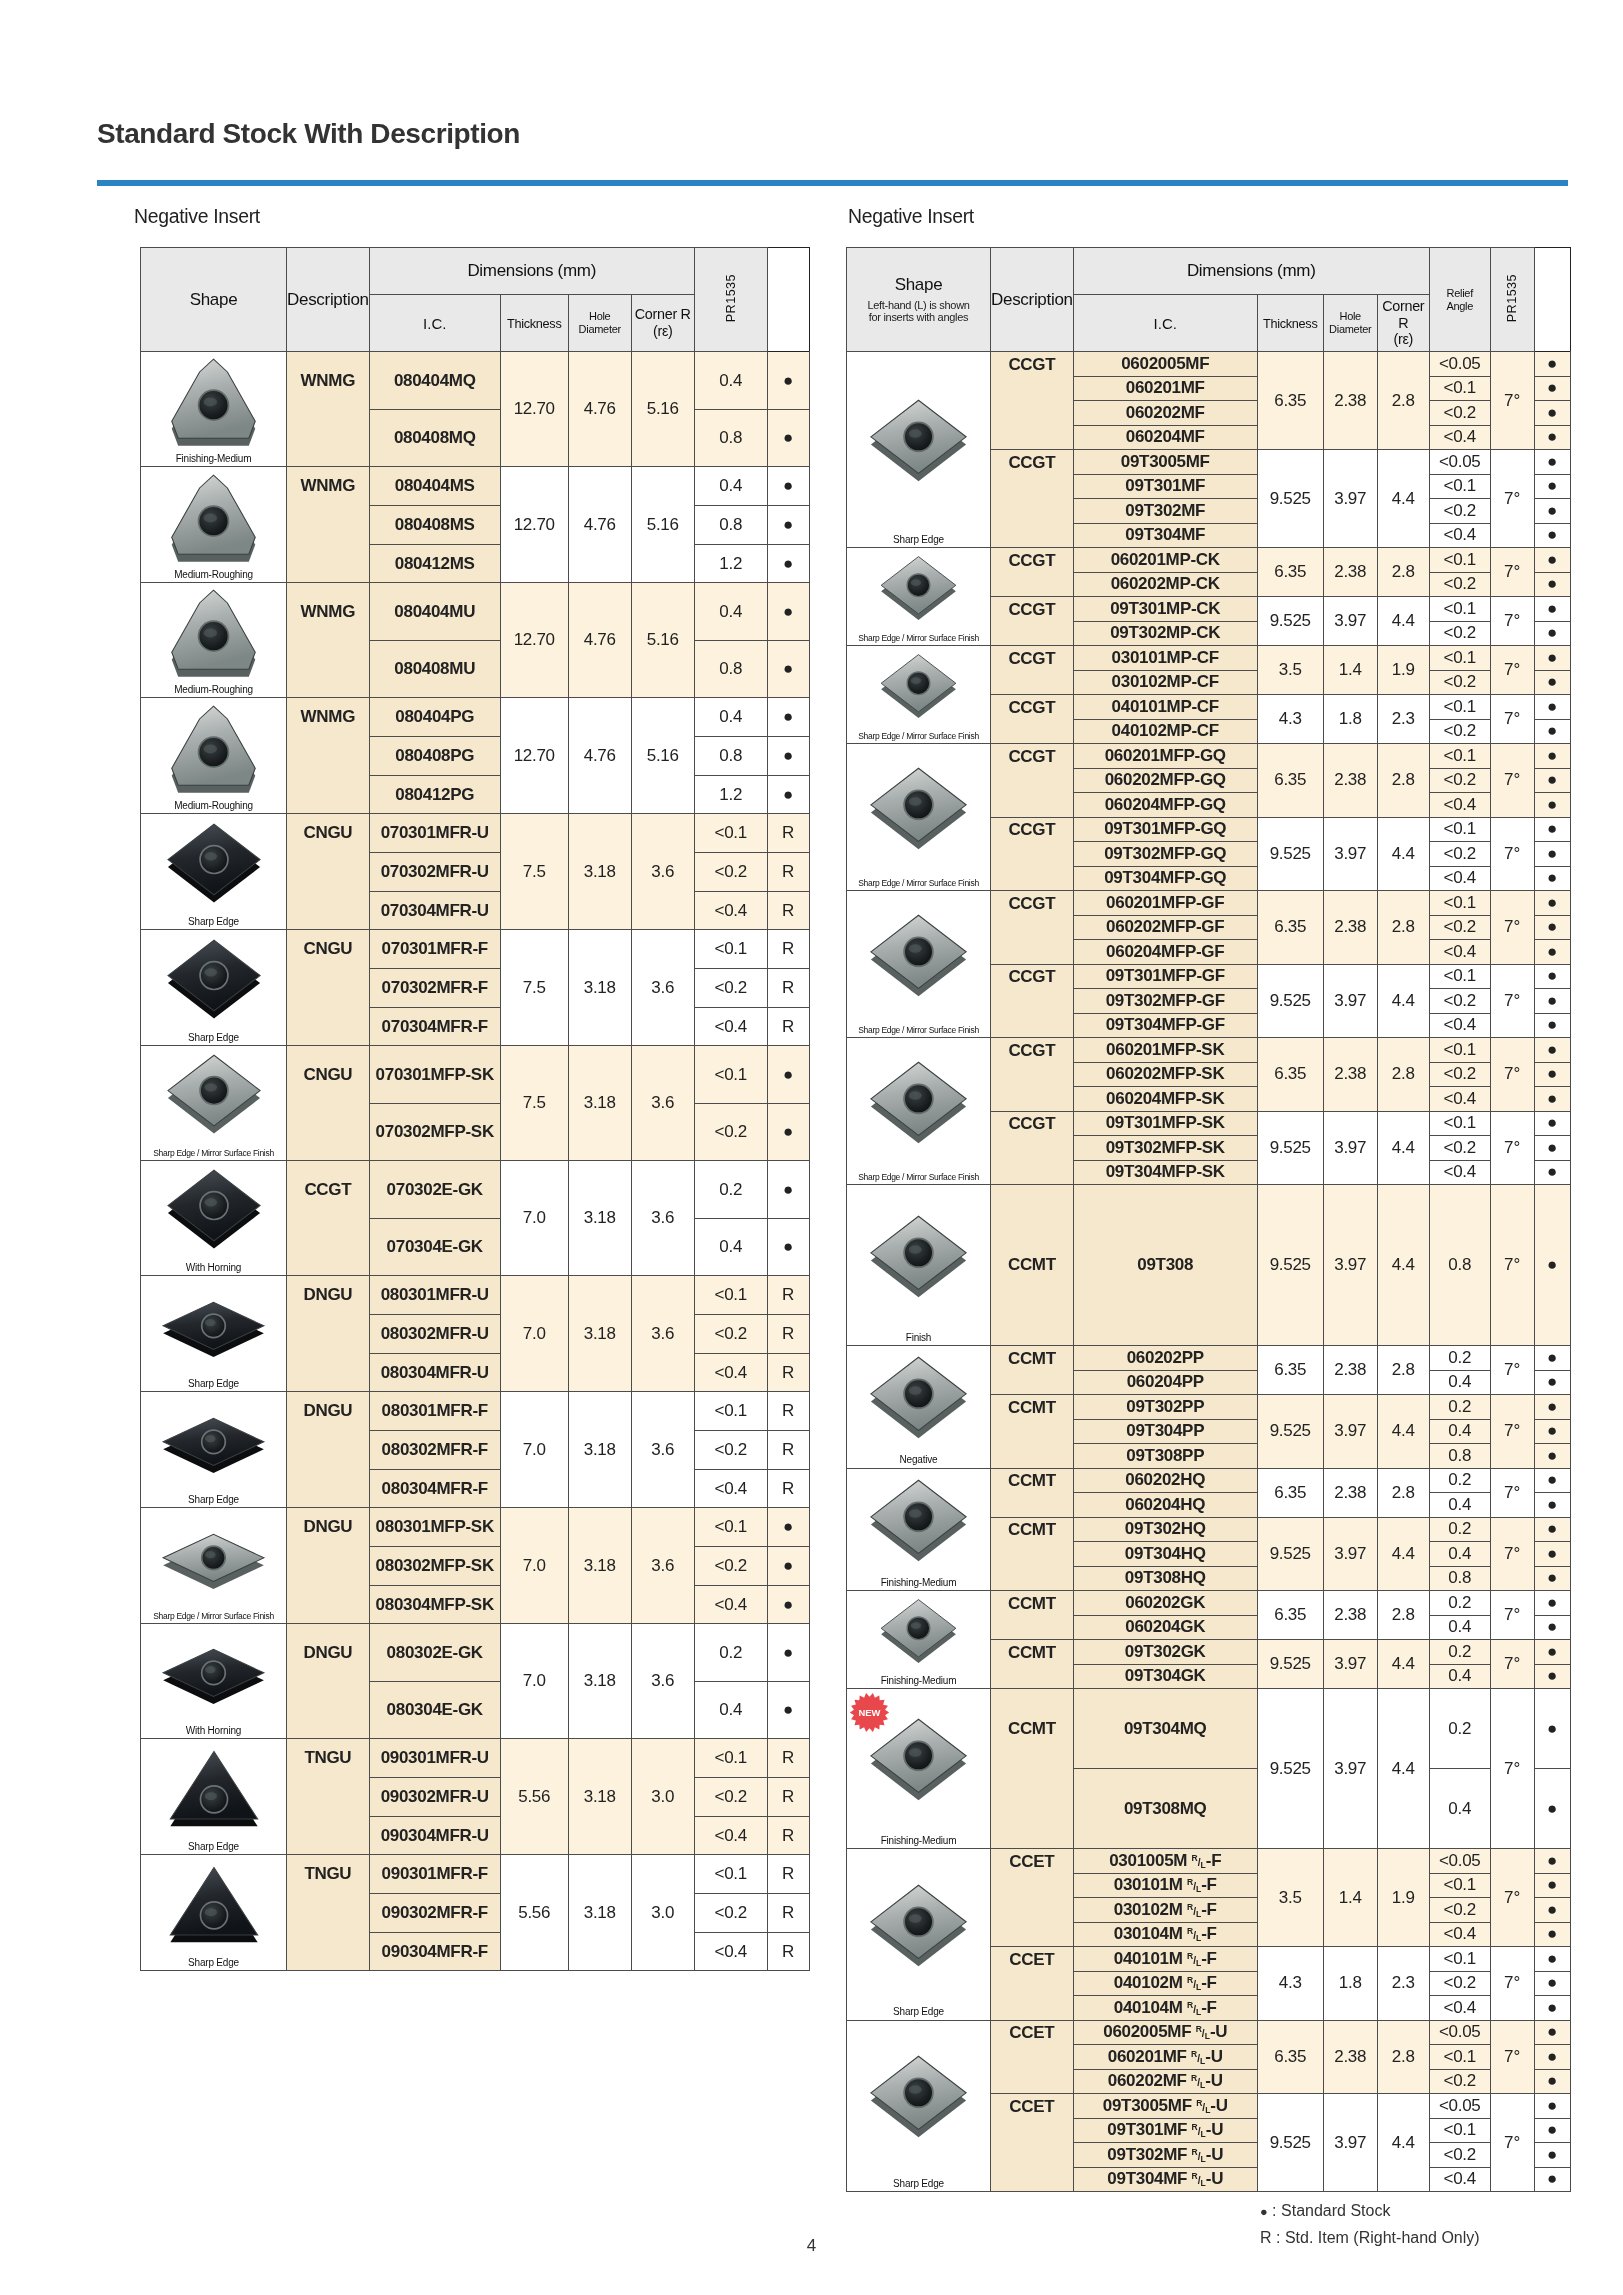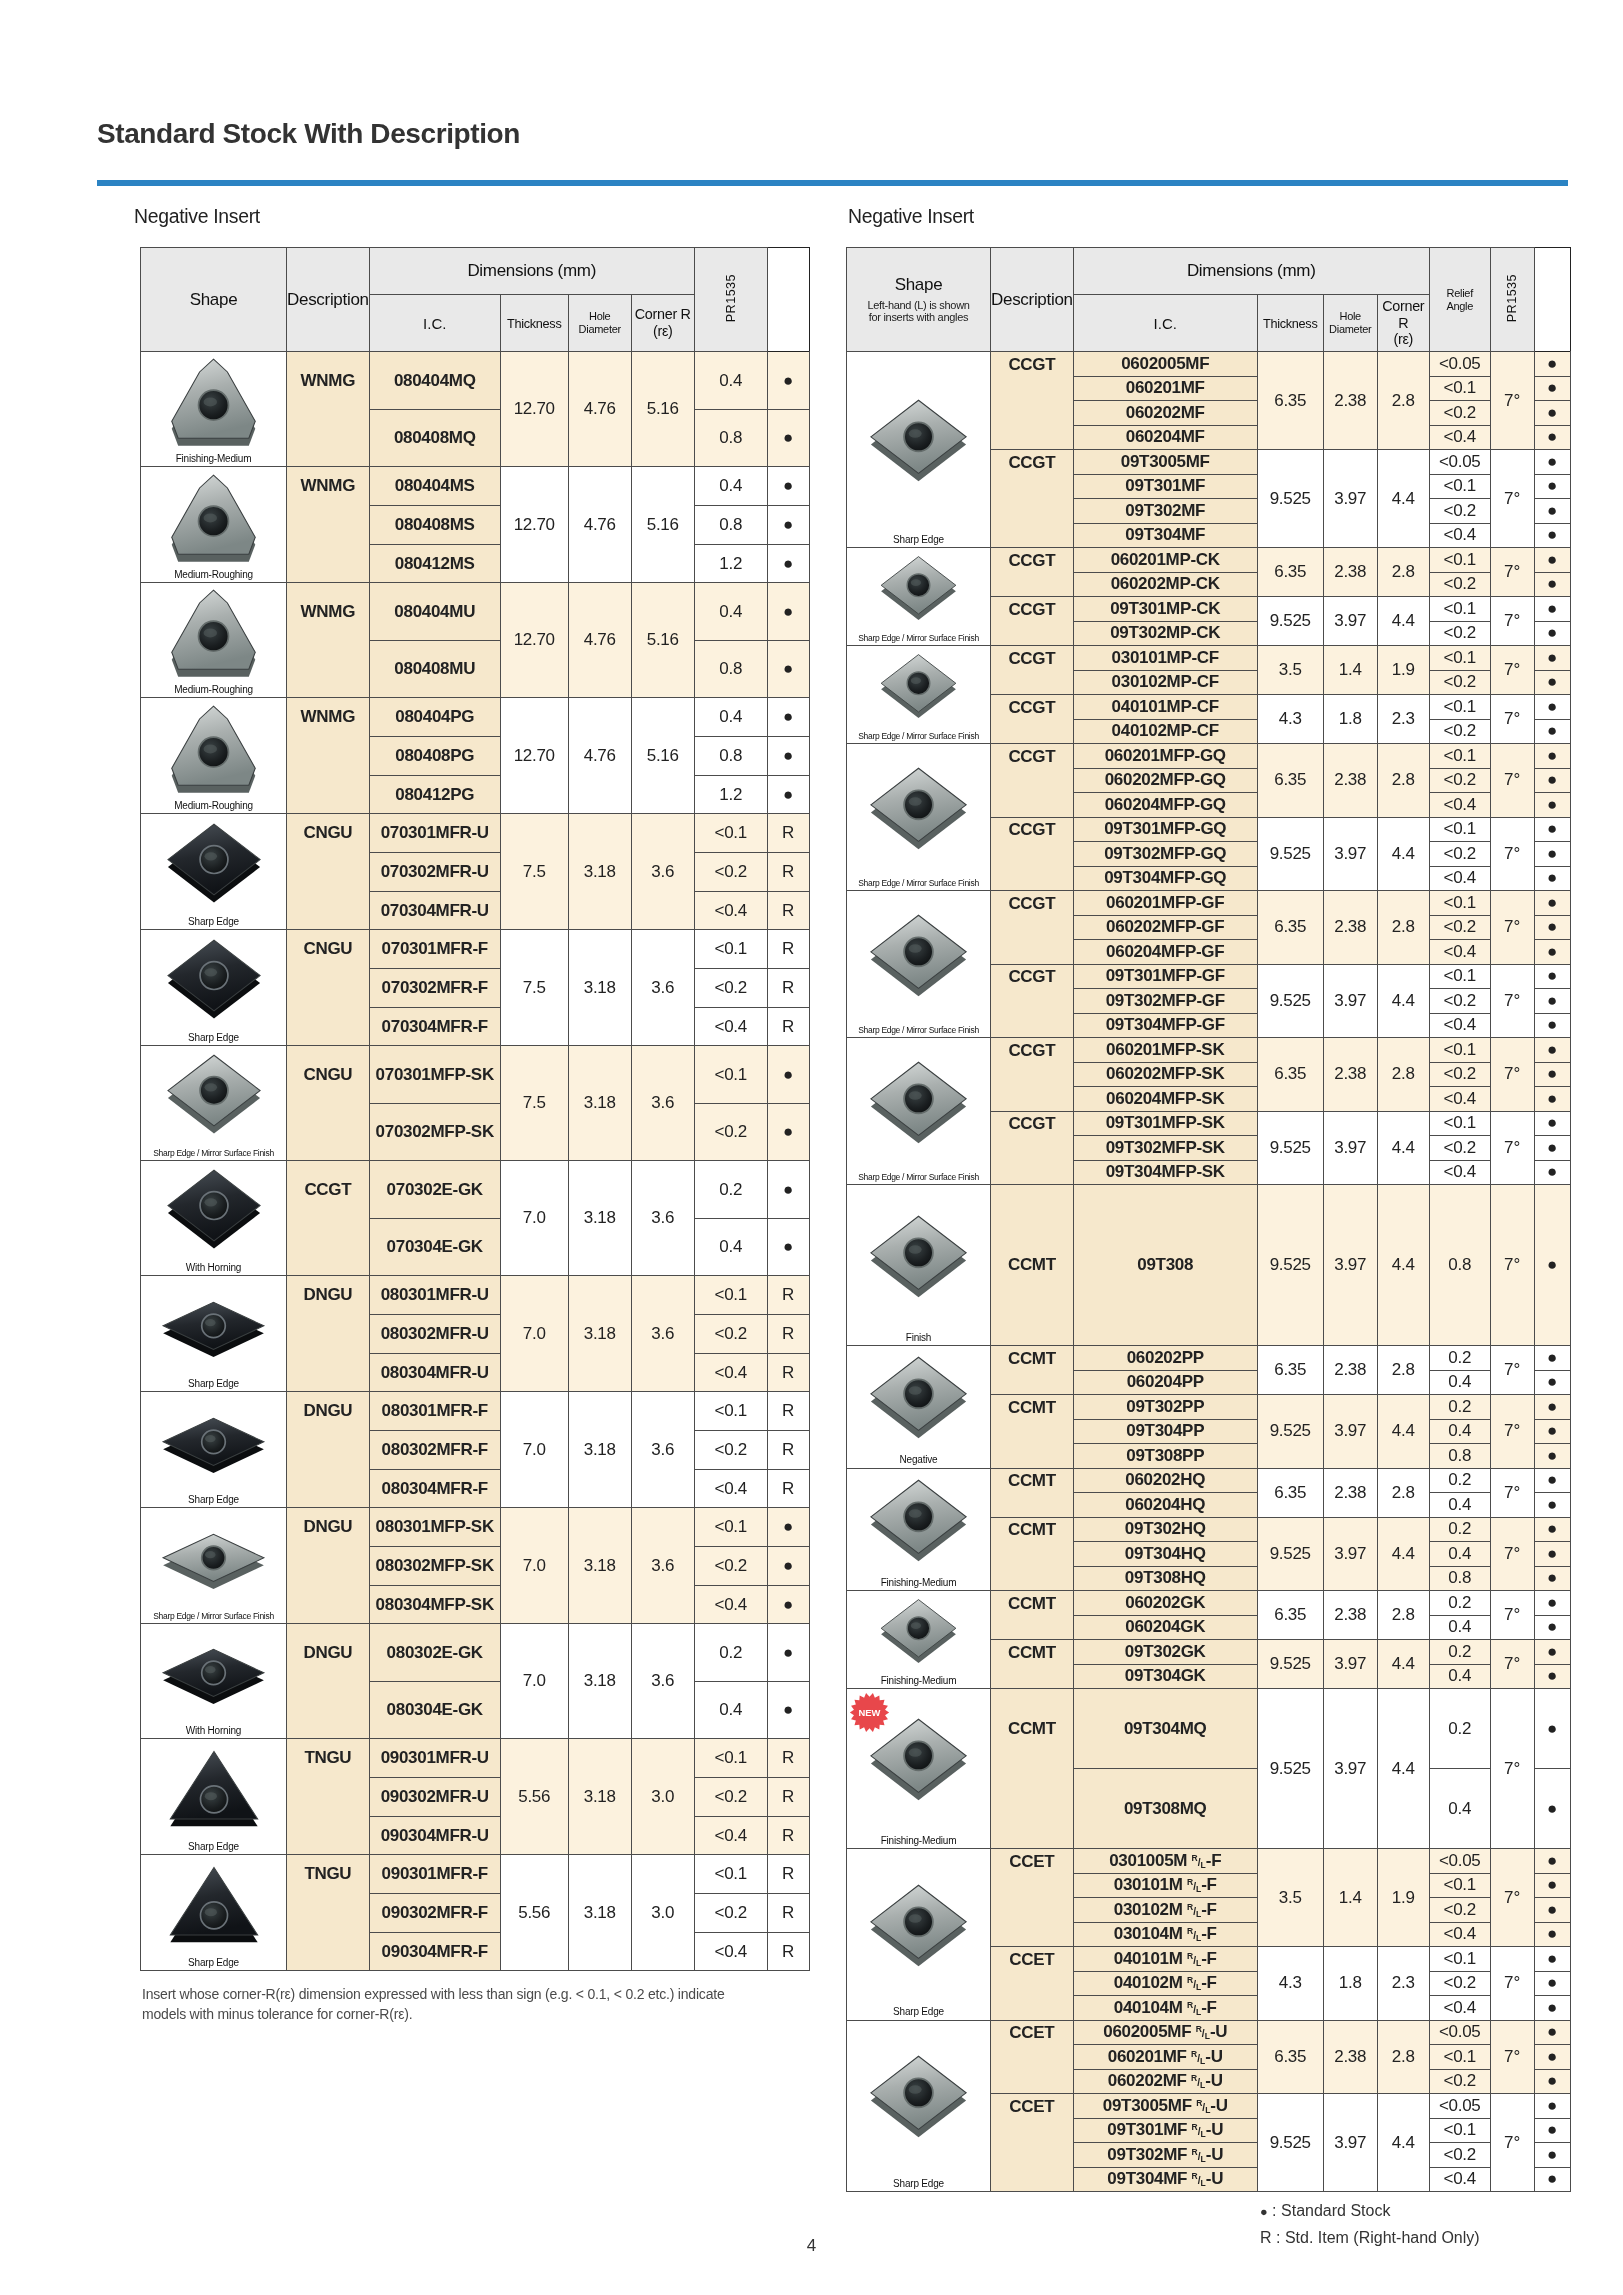--- a/index.html
+++ b/index.html
@@ -1144,20 +1144,19 @@
             <td class="stock-dot shade-w">●</td>
           </tr>
           <tr style="height: 24.5px;">
             <td class="code desc-bg">09T304MF <span class="rl"><sup>R</sup>/<sub>L</sub></span>-U</td>
             <td class="corner shade-w">&lt;0.4</td>
             <td class="stock-dot shade-w">●</td>
           </tr>
         </tbody>
       </table>
     </div>
-  <div class="abs" id="footnote">Insert whose corner-R(rε) dimension expressed with less than sign (e.g. &lt; 0.1, &lt; 0.2 etc.) indicate models with minus tolerance for corner-R(rε).</div>
   <div class="abs" id="legend">
       <div class="legend-row"><span class="legend-mark-dot">●</span><span> : Standard Stock</span></div>
       <div class="legend-row"><span class="">R</span><span> : Std. Item (Right-hand Only)</span></div>
     </div>
   <div class="abs" id="page-number">4</div>
 </div>
 
 
 </body></html>

